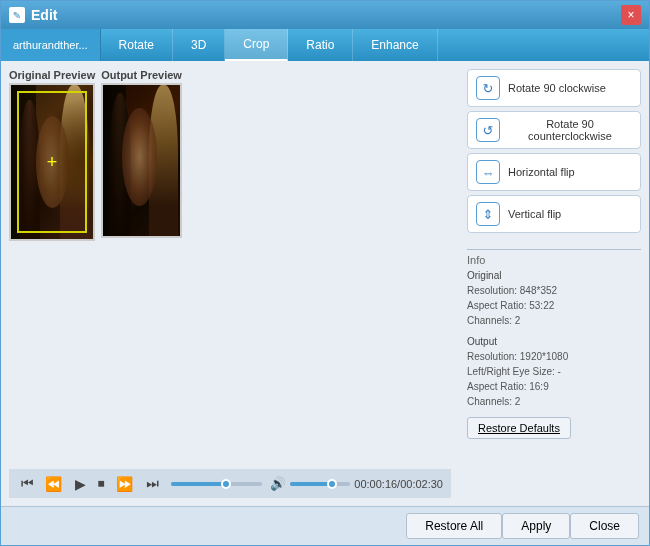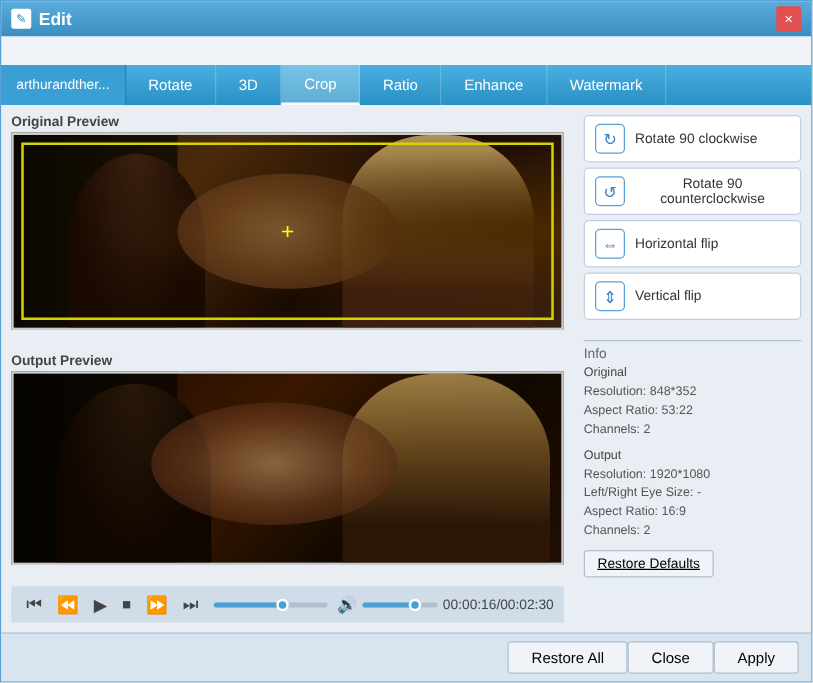--- a/index.html
+++ b/index.html
@@ -56,21 +56,20 @@
       color: white;
       font-size: 12px;
       cursor: pointer;
     }
     .tab-bar {
       background: linear-gradient(to bottom, #4ab0e0, #2a90c4);
       display: flex;
       align-items: stretch;
       height: 32px;
       flex-shrink: 0;
-      margin-top: 23px;
     }
     .file-tab {
       background: #3a9fd4;
       color: white;
       padding: 0 12px;
       display: flex;
       align-items: center;
       font-size: 11px;
       min-width: 80px;
       border-right: 1px solid #2a80b0;
@@ -100,22 +99,22 @@
     }
     .left-panel {
       flex: 1;
       display: flex;
       flex-direction: column;
       padding: 8px;
       background: #e8eef4;
     }
     .preview-section {
       display: flex;
-      flex-direction: column;
-      gap: 19px;
+      flex-direction: row;
+      gap: 6px;
       flex: 1;
     }
     .preview-label {
       font-size: 11px;
       color: #444;
       font-weight: bold;
       margin-bottom: 2px;
     }
     .video-container {
       background: #000;
@@ -354,23 +353,20 @@
         <span>3D</span>
       </div>
       <div class="tab active">
         <span>Crop</span>
       </div>
       <div class="tab">
         <span>Ratio</span>
       </div>
       <div class="tab">
         <span>Enhance</span>
-      </div>
-      <div class="tab">
-        <span>Watermark</span>
       </div>
     </div>
   </div>
 
   <div class="content">
 
     <div class="left-panel">
       <div class="preview-section">
 
         <div>
@@ -456,16 +452,16 @@
           <div class="info-row">Aspect Ratio: 16:9</div>
           <div class="info-row">Channels: 2</div>
         </div>
         <button class="restore-defaults-btn">Restore Defaults</button>
       </div>
     </div>
   </div>
 
   <div class="bottom-bar">
     <button class="bottom-btn">Restore All</button>
+    <button class="bottom-btn">Apply</button>
     <button class="bottom-btn">Close</button>
-    <button class="bottom-btn">Apply</button>
   </div>
 </div>
 
 </body></html>

